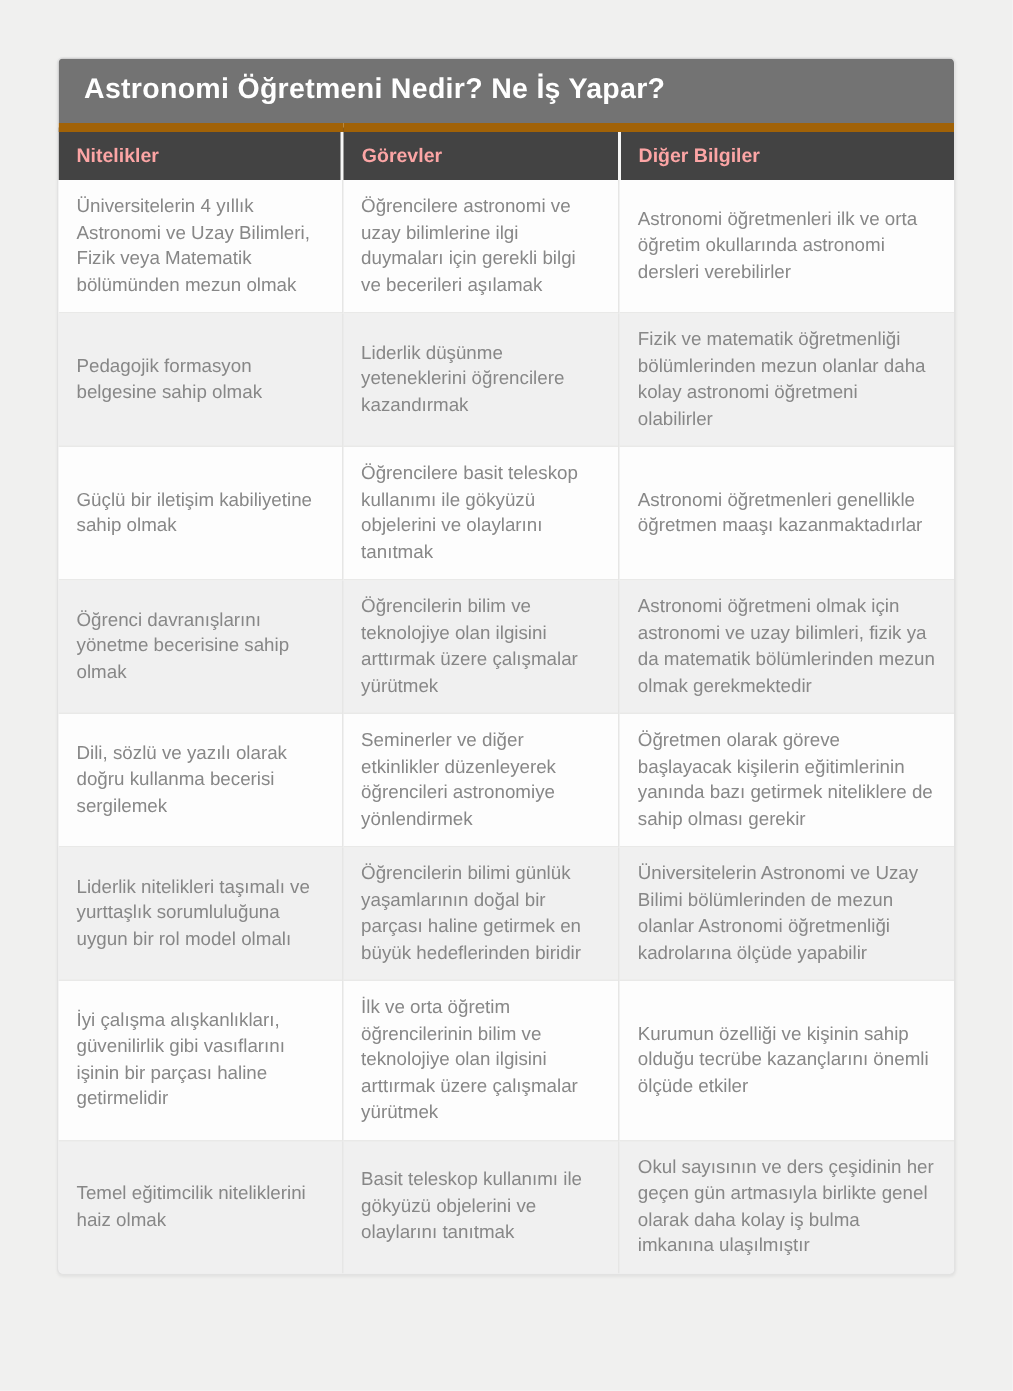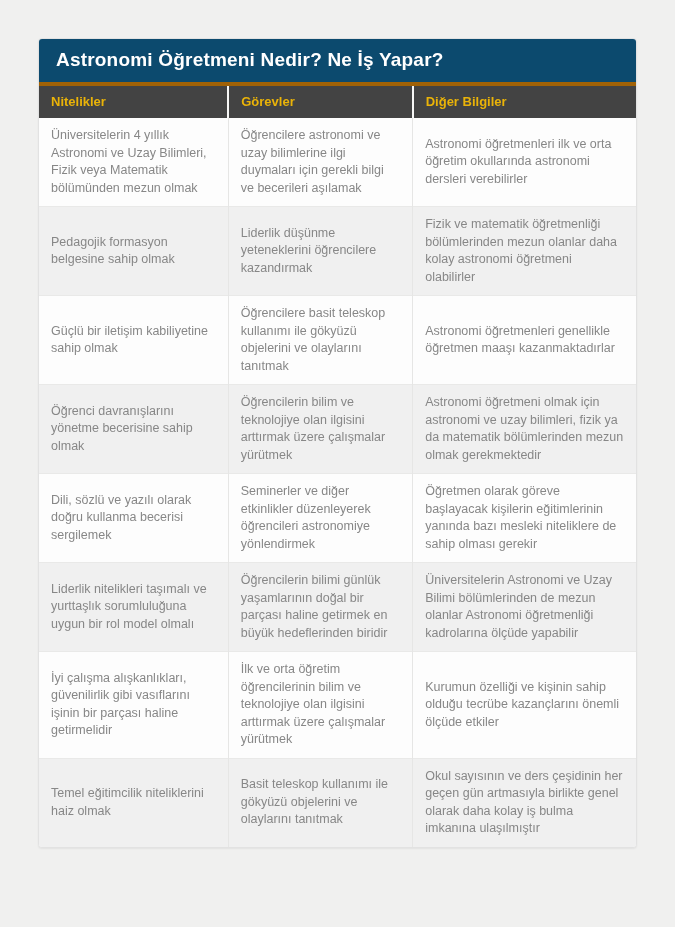--- a/index.html
+++ b/index.html
@@ -18,43 +18,43 @@
   .card {
     width: 599px;
     margin: 0 auto;
     background: #fdfdfd;
     border: 1px solid #e2e2e2;
     border-radius: 4px;
     overflow: hidden;
     box-shadow: 0 1px 2px rgba(0,0,0,0.06);
   }
   .title-bar {
-    background: #0c4a6e;
+    background: #737373;
     color: #ffffff;
     font-size: 19px;
     font-weight: bold;
     padding: 10px 17px 11px 17px;
     letter-spacing: 0.2px;
   }
   table {
     width: 100%;
     border-collapse: collapse;
     table-layout: fixed;
   }
   col.c1 { width: 31.7%; }
   col.c2 { width: 30.9%; }
   col.c3 { width: 37.4%; }
   thead th {
     background: #434343;
-    color: #eab308;
+    color: #fca5a5;
     text-align: left;
     font-size: 13px;
     font-weight: bold;
     padding: 8px 12px 9px 12px;
-    border-top: 4px solid #a16207;
+    border-top: 6px solid #a16207;
   }
   thead th + th {
     border-left: 2px solid #f7f7f6;
   }
   tbody td {
     font-size: 12.5px;
     line-height: 1.4;
     color: #878787;
     padding: 9px 12px;
     vertical-align: middle;
@@ -106,21 +106,21 @@
             <td>Astronomi öğretmenleri genellikle öğretmen maaşı kazanmaktadırlar</td>
           </tr>
           <tr>
             <td>Öğrenci davranışlarını yönetme becerisine sahip olmak</td>
             <td>Öğrencilerin bilim ve teknolojiye olan ilgisini arttırmak üzere çalışmalar yürütmek</td>
             <td>Astronomi öğretmeni olmak için astronomi ve uzay bilimleri, fizik ya da matematik bölümlerinden mezun olmak gerekmektedir</td>
           </tr>
           <tr>
             <td>Dili, sözlü ve yazılı olarak doğru kullanma becerisi sergilemek</td>
             <td>Seminerler ve diğer etkinlikler düzenleyerek öğrencileri astronomiye yönlendirmek</td>
-            <td>Öğretmen olarak göreve başlayacak kişilerin eğitimlerinin yanında bazı mesleki niteliklere de sahip olması gerekir</td>
+            <td>Öğretmen olarak göreve başlayacak kişilerin eğitimlerinin yanında bazı getirmek niteliklere de sahip olması gerekir</td>
           </tr>
           <tr>
             <td>Liderlik nitelikleri taşımalı ve yurttaşlık sorumluluğuna uygun bir rol model olmalı</td>
             <td>Öğrencilerin bilimi günlük yaşamlarının doğal bir parçası haline getirmek en büyük hedeflerinden biridir</td>
             <td>Üniversitelerin Astronomi ve Uzay Bilimi bölümlerinden de mezun olanlar Astronomi öğretmenliği kadrolarına ölçüde yapabilir</td>
           </tr>
           <tr>
             <td>İyi çalışma alışkanlıkları, güvenilirlik gibi vasıflarını işinin bir parçası haline getirmelidir</td>
             <td>İlk ve orta öğretim öğrencilerinin bilim ve teknolojiye olan ilgisini arttırmak üzere çalışmalar yürütmek</td>
             <td>Kurumun özelliği ve kişinin sahip olduğu tecrübe kazançlarını önemli ölçüde etkiler</td>

